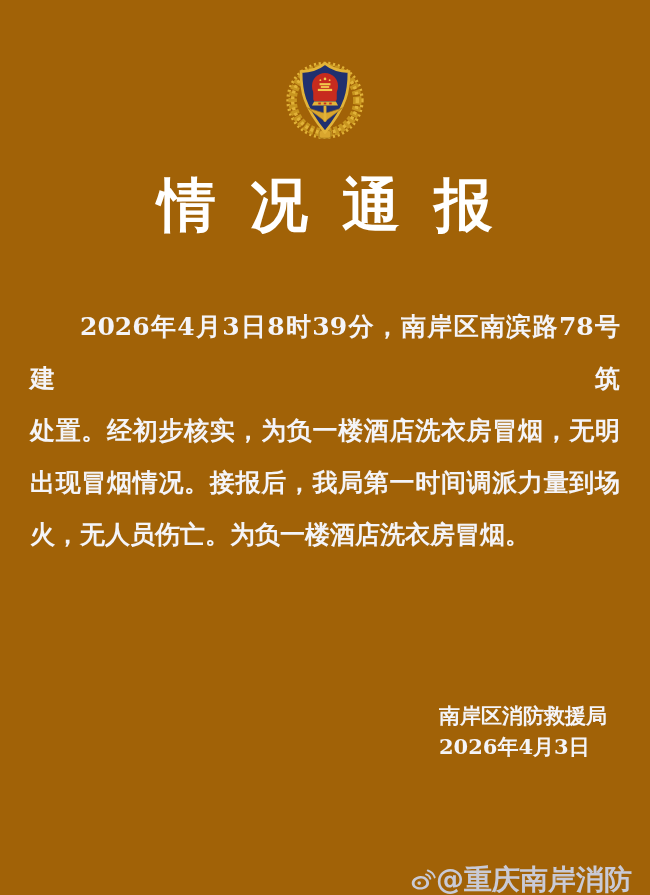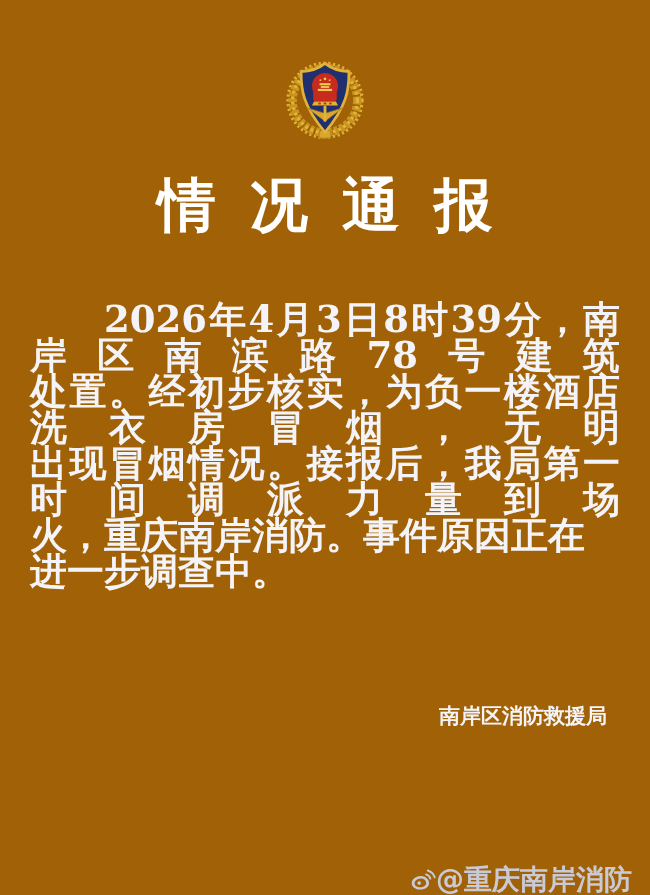--- a/index.html
+++ b/index.html
@@ -39,23 +39,23 @@
     letter-spacing: 0.12em;
     text-indent: 0.12em;
     line-height: 78px;
     white-space: nowrap;
   }
   .body-block {
     position: absolute;
     top: 301px;
     left: 30px;
     right: 30px;
-    font-size: 37px;
+    font-size: 25px;
     font-weight: 700;
-    line-height: 36px;
+    line-height: 52px;
     color: #f4f4f8;
   }
   .body-block p {
     margin: 0;
   }
   .jline {
     text-align: justify;
     text-align-last: justify;
   }
   .indent {
@@ -126,25 +126,26 @@
       <rect x="48.3" y="62.5" width="3.4" height="19" rx="1.2" fill="#e2b338"></rect>
     </svg>
   </div>
 
   <h1 class="title">情 况 通 报</h1>
 
   <div class="body-block">
     <p class="jline indent">2026年4月3日8时39分，南岸区南滨路78号建筑</p>
     <p class="jline">处置。经初步核实，为负一楼酒店洗衣房冒烟，无明</p>
     <p class="jline">出现冒烟情况。接报后，我局第一时间调派力量到场</p>
-    <p class="lastline">火，重庆南岸消防。事件原因正在进一步调查中。</p>
+    <p class="lastline">火，无人员伤亡。为负一楼酒店洗衣房冒烟。</p>
   </div>
 
   <div class="signature">
     <p>南岸区消防救援局</p>
+    <p>2026年4月3日</p>
   </div>
 
   <div class="watermark">
     <span class="weibo-icon">
       <svg viewBox="0 0 30 26" xmlns="http://www.w3.org/2000/svg">
         <path d="M12,8.5 c-5.5,0.4 -10,4 -10,8.2 c0,4.4 4.4,7.3 10,7.3 c5.6,0 10,-3.2 10,-7.6 c0,-4 -4.3,-8.2 -10,-7.9 Z
                  M12,21.5 c-3.7,0 -6.7,-2 -6.7,-4.8 c0,-2.8 3,-5.2 6.7,-5.4 c3.8,-0.2 6.7,2.3 6.7,5.2 c0,2.9 -3,5 -6.7,5 Z" fill="#c9cad6"></path>
         <circle cx="10.6" cy="16.6" r="2.1" fill="#c9cad6"></circle>
         <path d="M18.5,6.5 a7,7 0 0 1 5,5" fill="none" stroke="#c9cad6" stroke-width="2.2" stroke-linecap="round"></path>
         <path d="M20.5,2 a12,12 0 0 1 8,8" fill="none" stroke="#c9cad6" stroke-width="2.2" stroke-linecap="round"></path>

